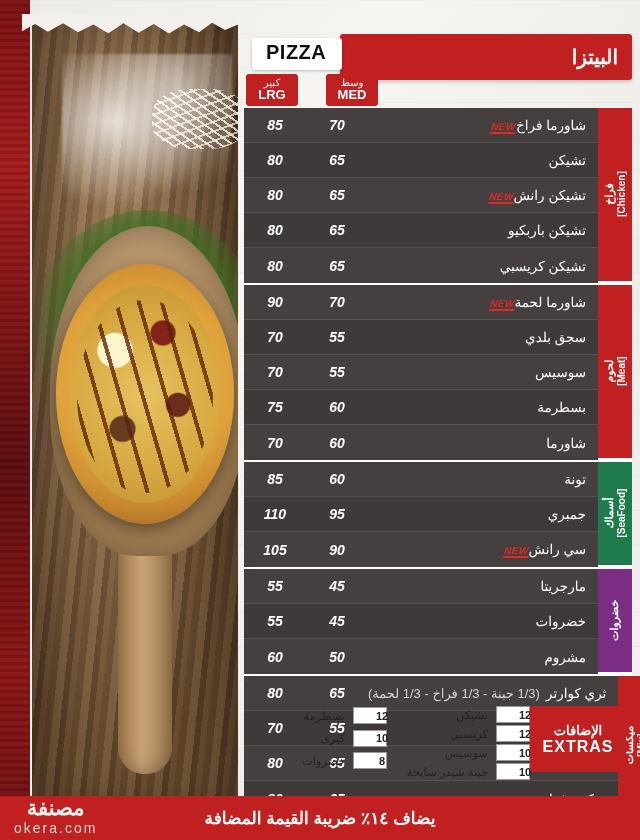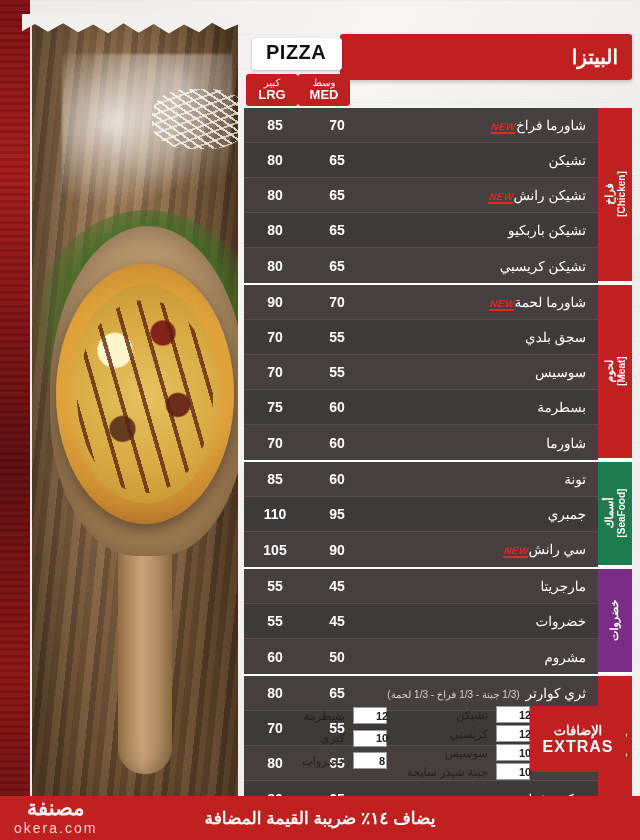--- a/index.html
+++ b/index.html
@@ -168,21 +168,21 @@
     border-radius: 3px;
     box-shadow: 0 1px 3px rgba(0,0,0,.25);
   }
   .hdr-en {
     color: #111; font-size: 20px; font-weight: bold; letter-spacing: .5px;
   }
 
   
   .price-heads {
     position: absolute; left: 10px; top: 74px;
-    display: flex; gap: 0;
+    display: flex; gap: 28px;
   }
   .ph {
     width: 52px; height: 32px;
     background: #c0201f; color: #fff;
     border-radius: 3px;
     display: flex; flex-direction: column;
     align-items: center; justify-content: center;
     line-height: 1.05;
   }
   .ph .ar { font-size: 10px; }
@@ -203,31 +203,31 @@
     height: 35px;
     background: #45403f;
     color: #fff;
     border-bottom: 1px solid #55504f;
     position: relative;
   }
   .row:last-child { border-bottom: none; }
   .row.alt { background: #3e3a39; }
   .c-lrg, .c-med {
     width: 62px; text-align: center;
-    font-size: 14px; font-weight: bold;
+    font-size: 14px; font-weight: bold; font-style: italic;
   }
   .c-name {
     flex: 1; text-align: right;
     direction: rtl;
     padding-right: 12px;
     font-size: 13.5px;
     white-space: nowrap;
   }
   .c-name .sub {
-    font-size: 10px; color: #d8d3d0; margin-right: 6px; font-weight: normal;
+    font-size: 13px; color: #d8d3d0; margin-right: 6px; font-weight: normal;
   }
   .newbadge {
     display: inline-block;
     color: #e02a22; font-weight: bold; font-size: 10px;
     font-style: italic;
     margin-left: 10px;
     border-bottom: 2px solid #e02a22;
     transform: skewX(-8deg);
     letter-spacing: .5px;
   }

